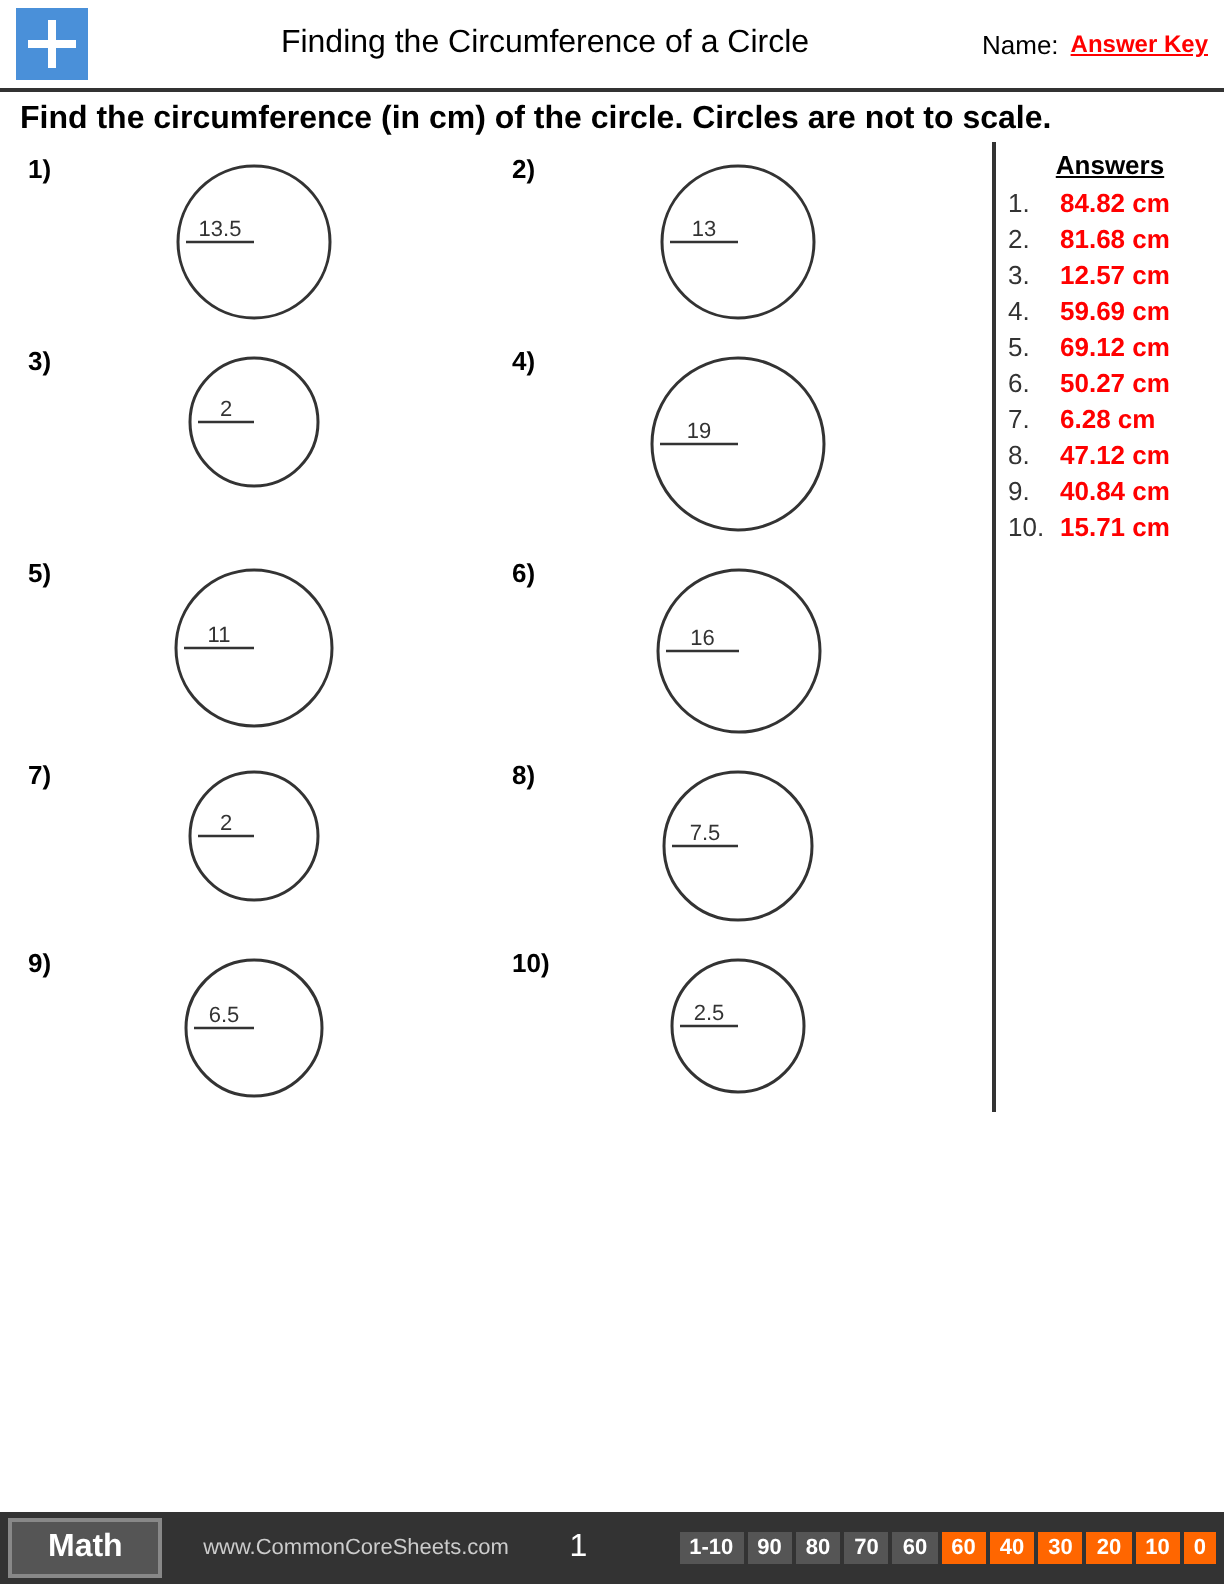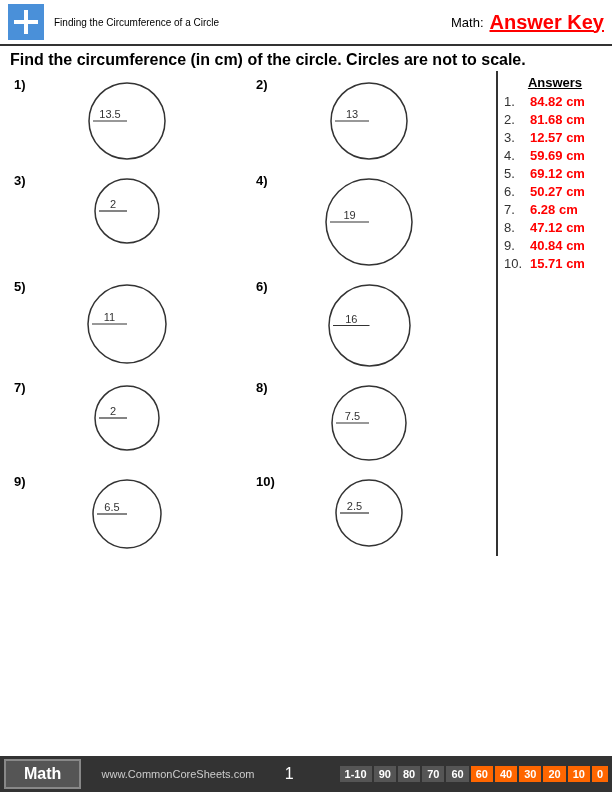--- a/index.html
+++ b/index.html
@@ -27,31 +27,32 @@
       background: #4a90d9;
       display: flex;
       align-items: center;
       justify-content: center;
       margin-right: 10px;
       flex-shrink: 0;
     }
     .logo svg { width: 28px; height: 28px; }
     .title-center {
       flex: 1;
-      font-size: 10px;
+      text-align: center;
+      font-size: 16px;
       font-weight: normal;
     }
     .name-label {
       font-size: 13px;
       margin-right: 6px;
     }
     .answer-key {
       color: red;
       font-weight: bold;
-      font-size: 20px;
+      font-size: 12px;
       text-decoration: underline;
     }
 
     
     .instructions {
       padding: 5px 10px 2px 10px;
       font-size: 16px;
       font-weight: bold;
     }
 
@@ -189,21 +190,21 @@
 <body>
 
 <div class="header">
   <div class="logo">
     <svg viewBox="0 0 28 28" fill="white">
       <rect x="2" y="12" width="24" height="4" fill="white"></rect>
       <rect x="12" y="2" width="4" height="24" fill="white"></rect>
     </svg>
   </div>
   <div class="title-center">Finding the Circumference of a Circle</div>
-  <span class="name-label">Math:</span>
+  <span class="name-label">Name:</span>
   <span class="answer-key">Answer Key</span>
 </div>
 
 <div class="instructions">Find the circumference (in cm) of the circle. Circles are not to scale.</div>
 
 <div class="content">
 
   <div class="problems">
     <div class="problems-grid">
     <div class="problem">

